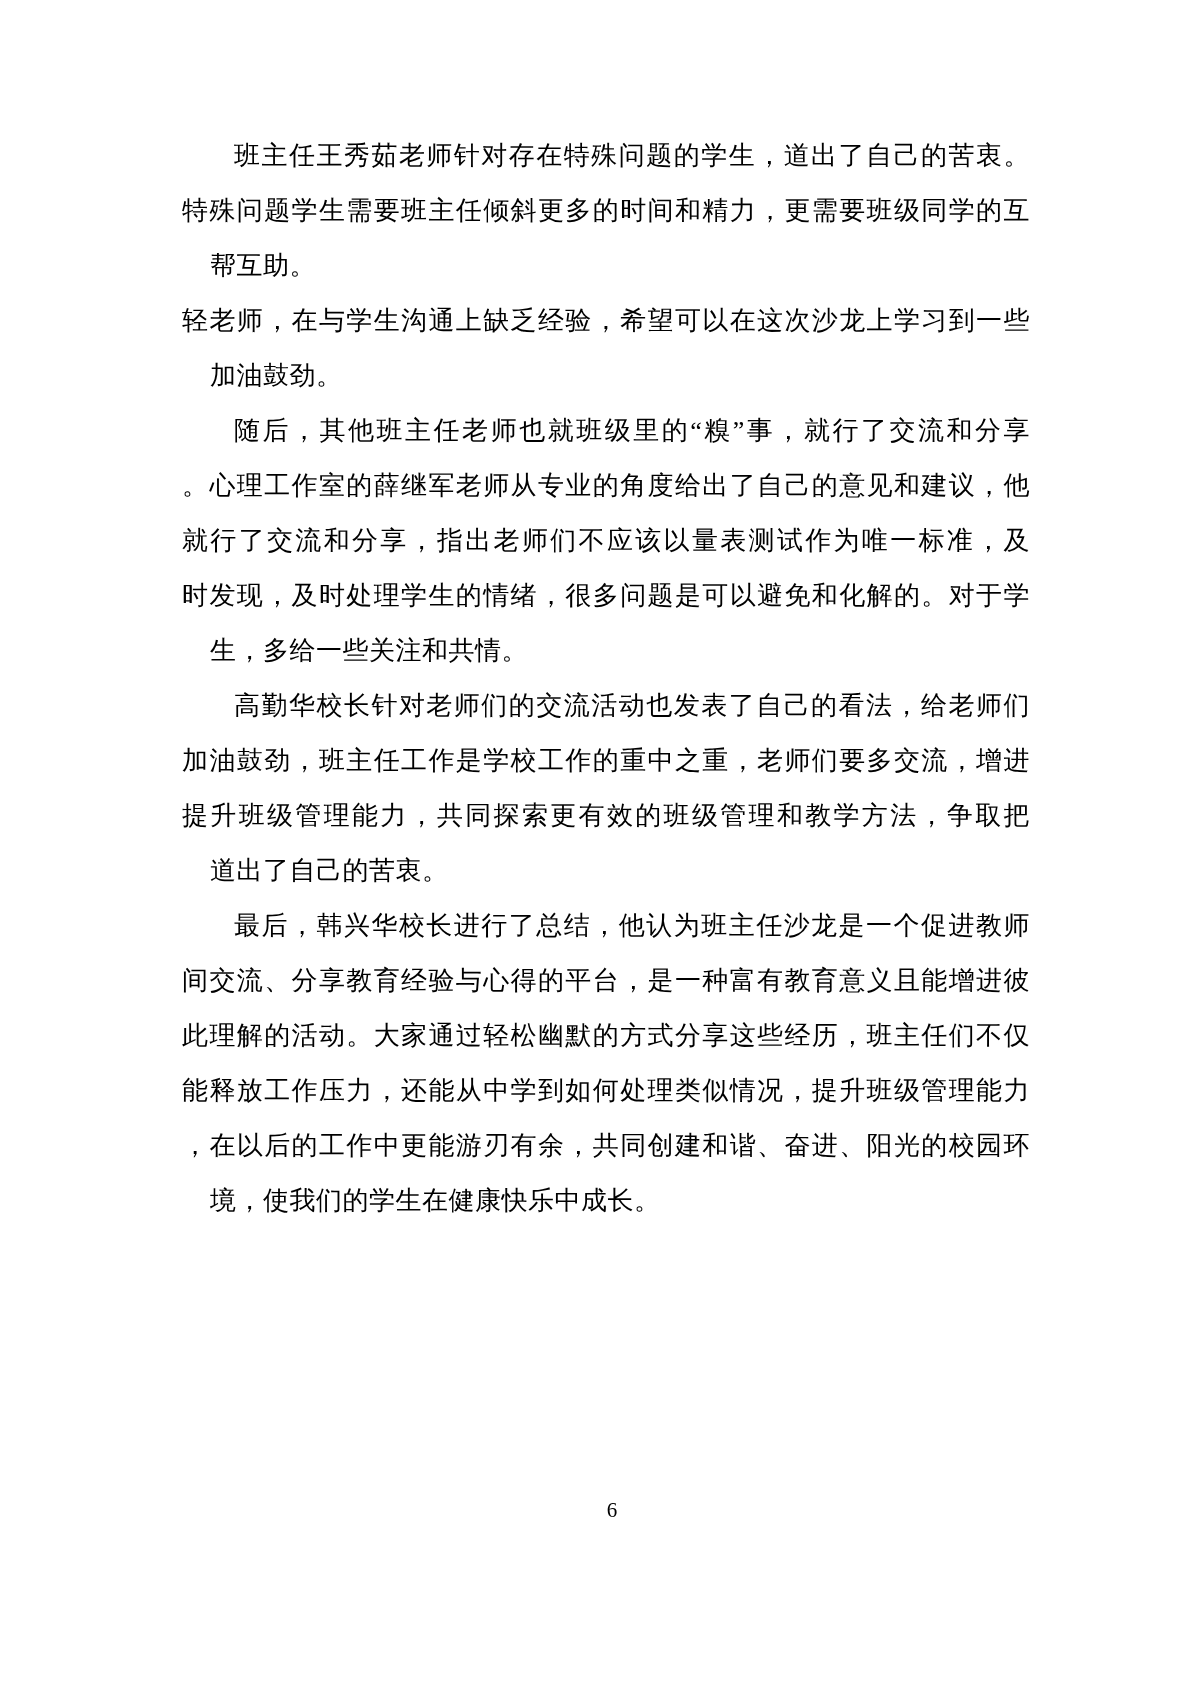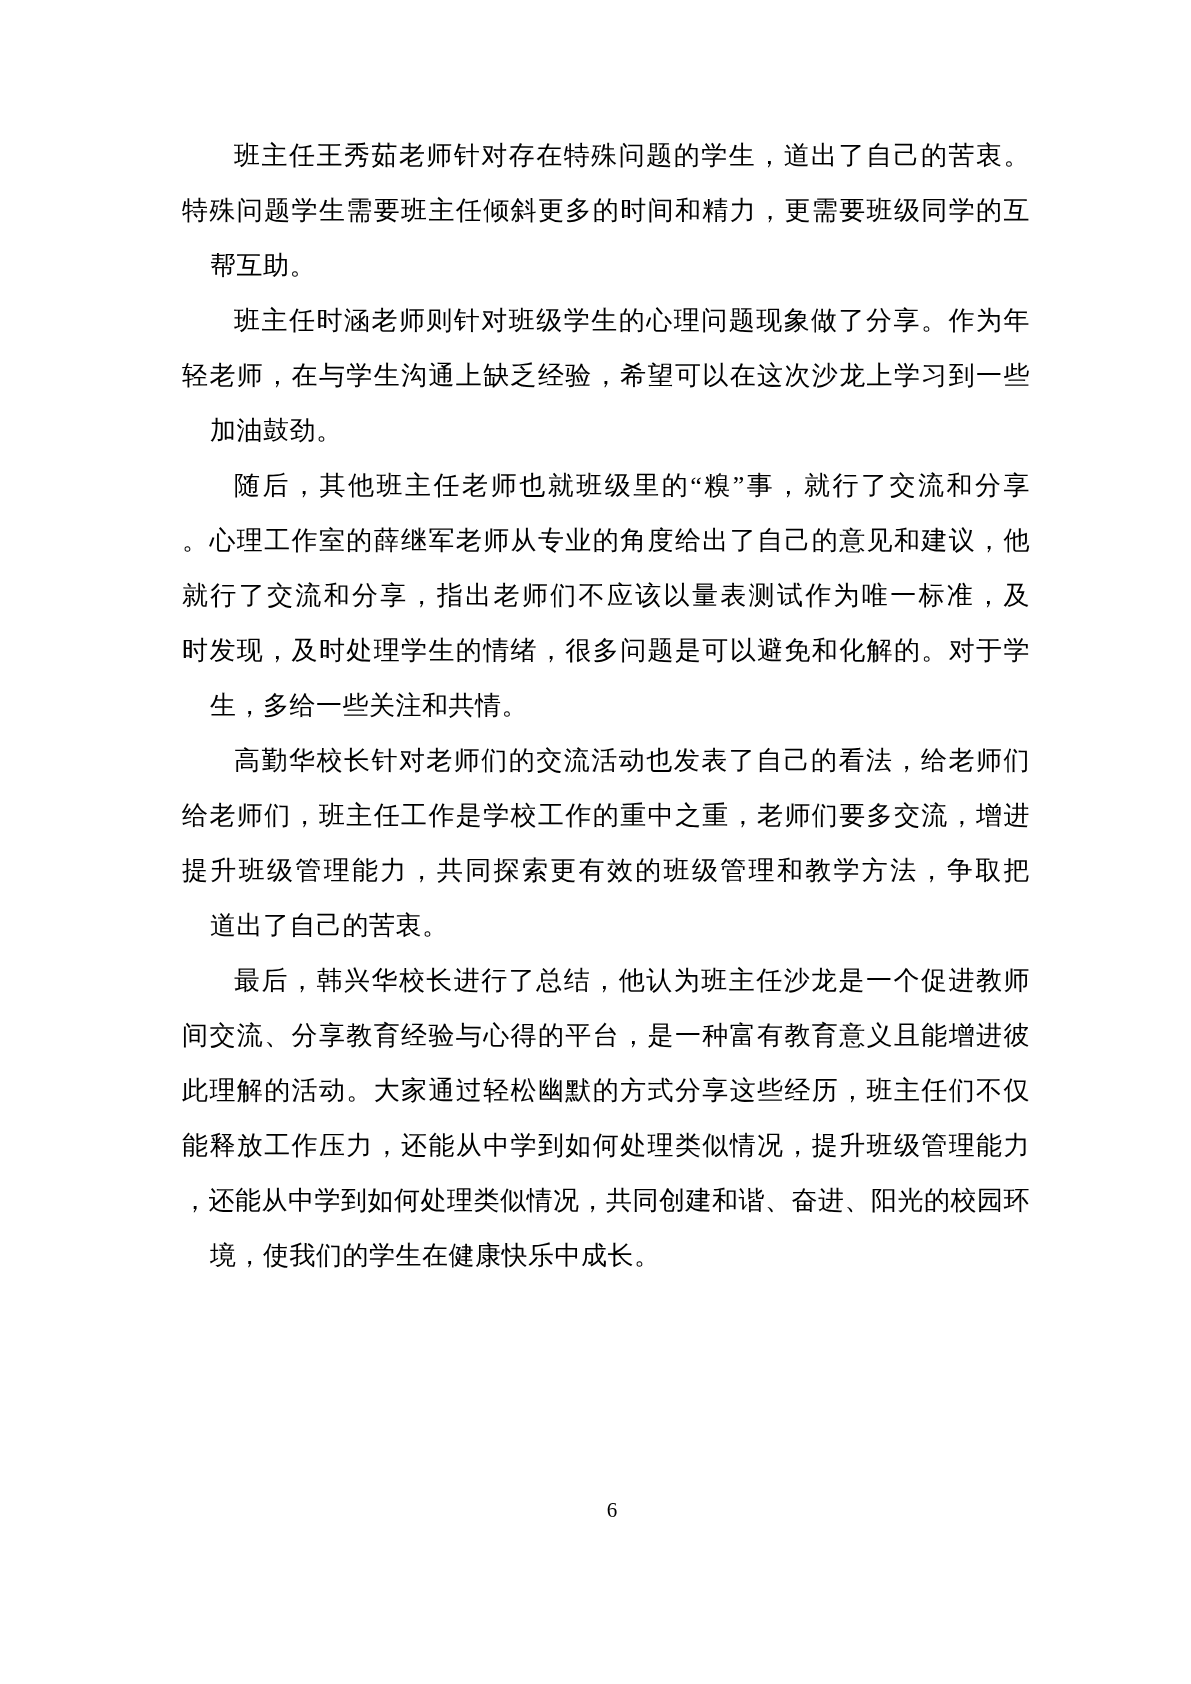--- a/index.html
+++ b/index.html
@@ -54,40 +54,39 @@
 <body>
 
 <div class="page">
   <div class="content">
       <div>
         <div class="line para-first">班主任王秀茹老师针对存在特殊问题的学生，道出了自己的苦衷。</div>
         <div class="line">特殊问题学生需要班主任倾斜更多的时间和精力，更需要班级同学的互</div>
         <div class="line para-last">帮互助。</div>
       </div>
       <div>
-        <div class="line para-first">班主任时涵老师则针对班级学生的心理问题现象做了分享。作为年</div>
         <div class="line">轻老师，在与学生沟通上缺乏经验，希望可以在这次沙龙上学习到一些</div>
         <div class="line para-last">加油鼓劲。</div>
       </div>
       <div>
         <div class="line para-first">随后，其他班主任老师也就班级里的“糗”事，就行了交流和分享</div>
         <div class="line">。心理工作室的薛继军老师从专业的角度给出了自己的意见和建议，他</div>
         <div class="line">就行了交流和分享，指出老师们不应该以量表测试作为唯一标准，及</div>
         <div class="line">时发现，及时处理学生的情绪，很多问题是可以避免和化解的。对于学</div>
         <div class="line para-last">生，多给一些关注和共情。</div>
       </div>
       <div>
         <div class="line para-first">高勤华校长针对老师们的交流活动也发表了自己的看法，给老师们</div>
-        <div class="line">给老师们，班主任工作是学校工作的重中之重，老师们要多交流，增进</div>
+        <div class="line">加油鼓劲，班主任工作是学校工作的重中之重，老师们要多交流，增进</div>
         <div class="line">提升班级管理能力，共同探索更有效的班级管理和教学方法，争取把</div>
         <div class="line para-last">道出了自己的苦衷。</div>
       </div>
       <div>
         <div class="line para-first">最后，韩兴华校长进行了总结，他认为班主任沙龙是一个促进教师</div>
         <div class="line">间交流、分享教育经验与心得的平台，是一种富有教育意义且能增进彼</div>
         <div class="line">此理解的活动。大家通过轻松幽默的方式分享这些经历，班主任们不仅</div>
         <div class="line">能释放工作压力，还能从中学到如何处理类似情况，提升班级管理能力</div>
-        <div class="line">，还能从中学到如何处理类似情况，共同创建和谐、奋进、阳光的校园环</div>
+        <div class="line">，在以后的工作中更能游刃有余，共同创建和谐、奋进、阳光的校园环</div>
         <div class="line para-last">境，使我们的学生在健康快乐中成长。</div>
       </div>
     </div>
   <div class="page-number">6</div>
 </div>
 
 </body></html>

